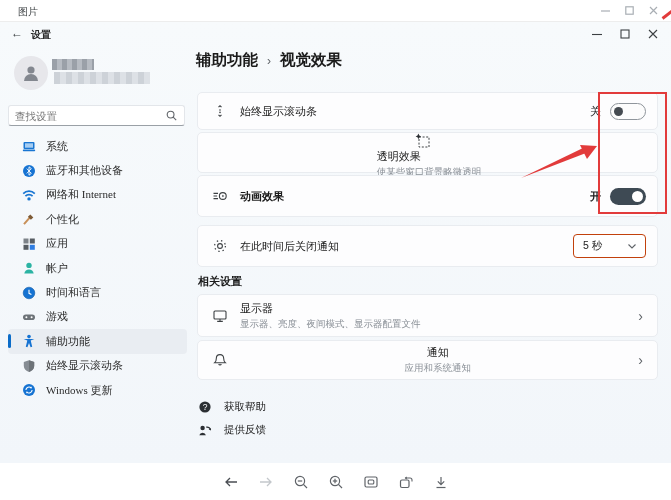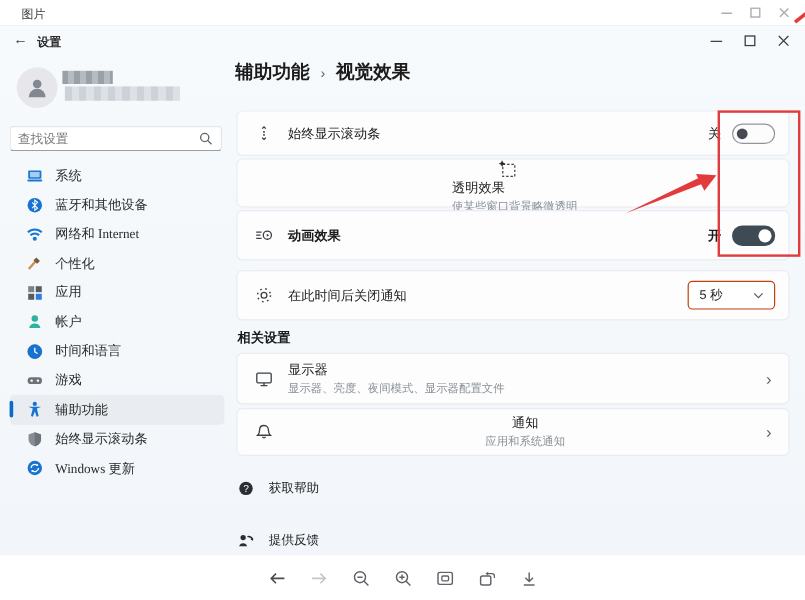--- a/index.html
+++ b/index.html
@@ -369,21 +369,21 @@
       <span class="chev">›</span>
     </div>
 
     <div class="link-row" style="top:378px;">
       <svg width="14" height="14">
           <circle cx="7" cy="7" r="5.6" fill="#2b2f33"></circle>
           <text x="7" y="10" font-size="8.5" fill="#fff" text-anchor="middle" font-family="Liberation Sans, sans-serif">?</text>
         </svg>
       <span class="link-label">获取帮助</span>
     </div>
-    <div class="link-row" style="top:421px;">
+    <div class="link-row" style="top:401px;">
       <svg width="14" height="14">
           <circle cx="4.6" cy="5" r="2.2" fill="#2b2f33"></circle>
           <path d="M1.3 12.3 a3.4 3.4 0 0 1 6.6 0 z" fill="#2b2f33"></path>
           <path d="M8.2 4.2 a4 4 0 0 1 4.4 2.6" fill="none" stroke="#2b2f33" stroke-width="1.2"></path>
           <path d="M12.9 5.2 l0 2.4 -2.2 -1 z" fill="#2b2f33"></path>
         </svg>
       <span class="link-label">提供反馈</span>
     </div>
   </div>
 

